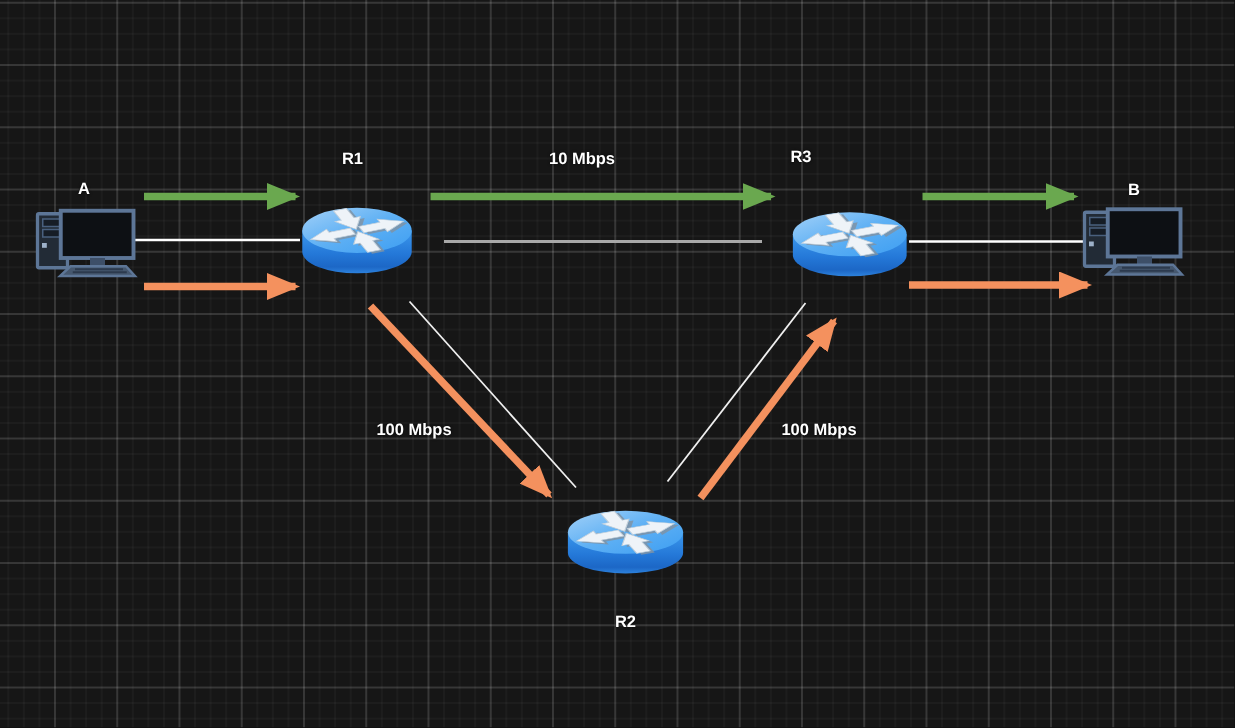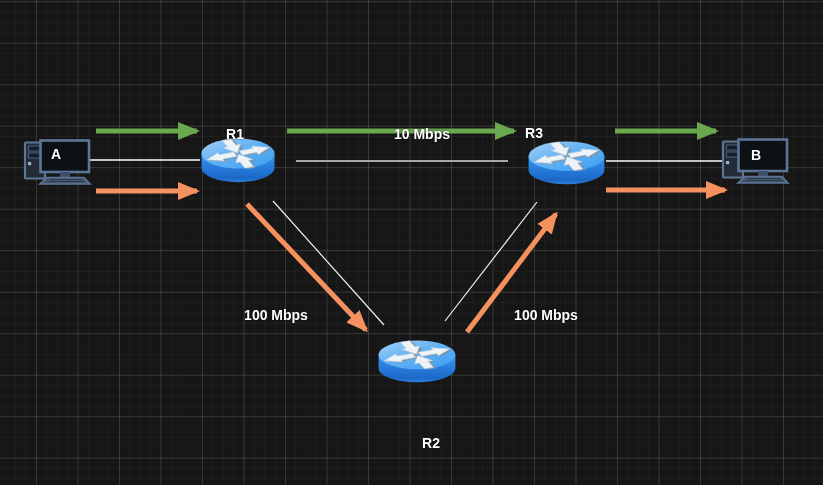--- a/index.html
+++ b/index.html
@@ -15,26 +15,25 @@
       linear-gradient(to bottom, rgba(255,255,255,0.030) 1px, transparent 1px);
     background-size:41.5px 41.5px, 41.5px 41.5px, 10.375px 10.375px, 10.375px 10.375px;
     background-position:-5.5px 1.2px, -5.5px 1.2px, -5.5px 1.2px, -5.5px 1.2px;
   }
   .overlay{position:absolute;left:0;top:0;}
   .lbl{
     position:absolute;
     transform:translate(-50%,-50%);
     font-family:"Liberation Sans", sans-serif;
     font-weight:bold;
-    font-size:14px;
+    font-size:11px;
     color:#ffffff;
     white-space:nowrap;
     text-shadow:0 0 2px rgba(0,0,0,0.8);
     z-index:5;
-    margin-top:28px;
   }
 </style>
 </head>
 <body>
 
 <div class="canvas">
 
   <svg class="overlay" width="823" height="485" viewBox="0 0 823 485">
     <defs>
       <linearGradient id="rbody" x1="0" y1="0" x2="0" y2="1">
@@ -106,19 +105,19 @@
     <use href="#pc-shape" transform="translate(722,139)"></use>
     <use href="#router-shape" transform="translate(200,135) scale(0.76,0.715)"></use>
     <use href="#router-shape" transform="translate(527,138) scale(0.79,0.70)"></use>
     <use href="#router-shape" transform="translate(377,337) scale(0.80,0.686)"></use>
   </svg>
 
   <div class="lbl" style="left:56px;top:126px">A</div>
   <div class="lbl" style="left:235px;top:106px">R1</div>
   <div class="lbl" style="left:534px;top:105px">R3</div>
   <div class="lbl" style="left:756px;top:127px">B</div>
-  <div class="lbl" style="left:431px;top:415px">R2</div>
+  <div class="lbl" style="left:417px;top:415px">R2</div>
 
-  <div class="lbl" style="left:422px;top:106px">10 Mbps</div>
+  <div class="lbl" style="left:388px;top:106px">10 Mbps</div>
   <div class="lbl" style="left:276px;top:287px">100 Mbps</div>
   <div class="lbl" style="left:546px;top:287px">100 Mbps</div>
 
 </div>
 
 </body></html>

